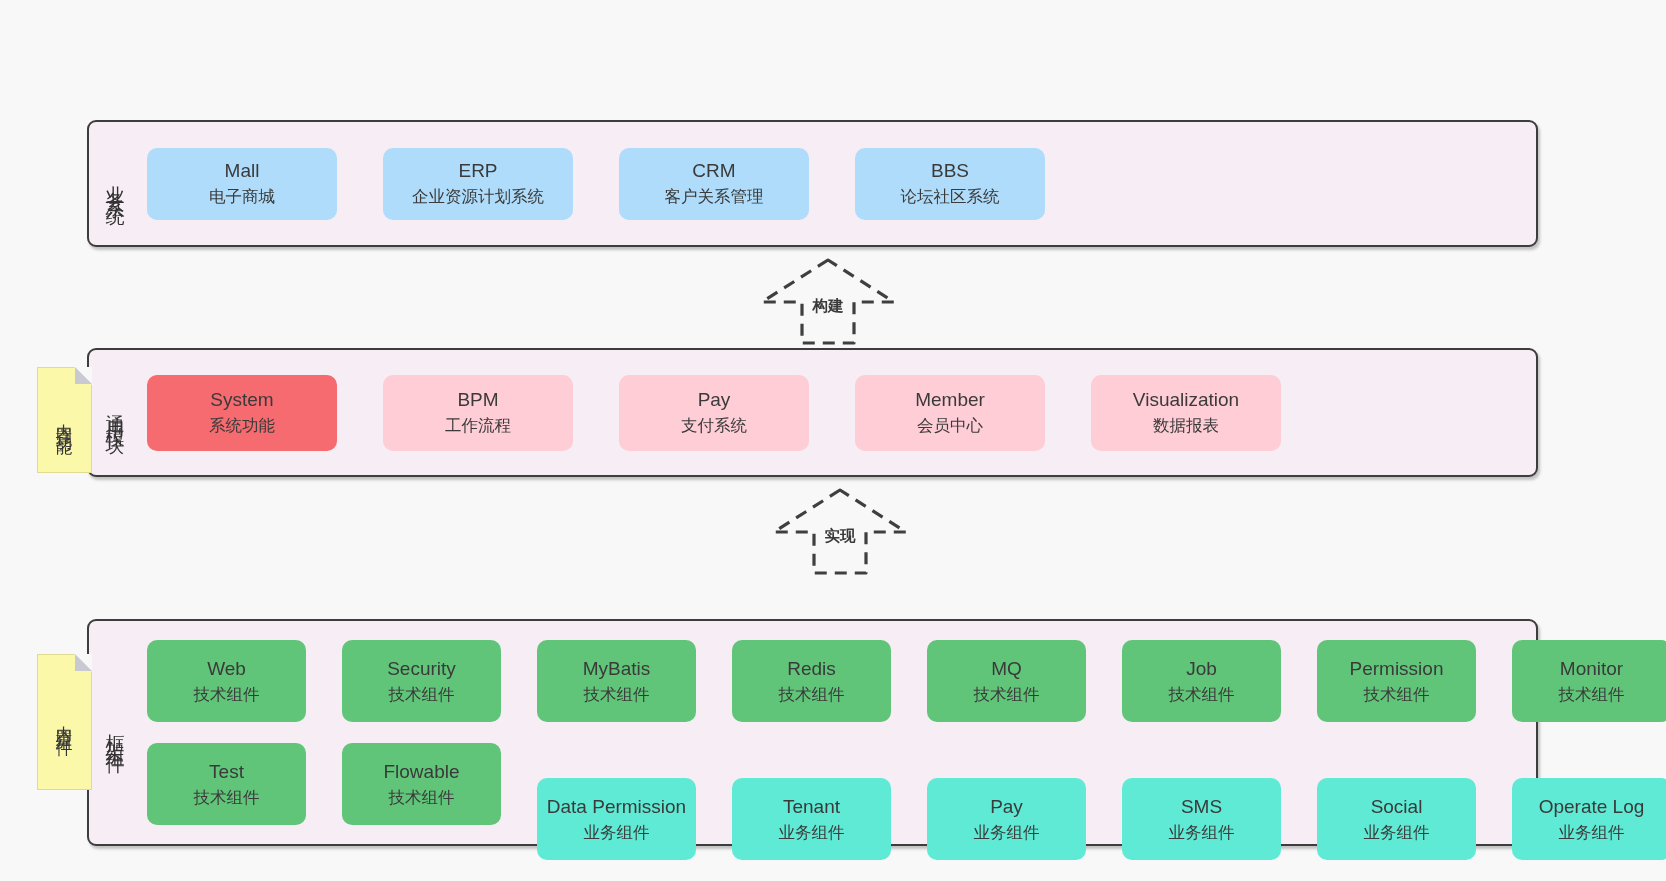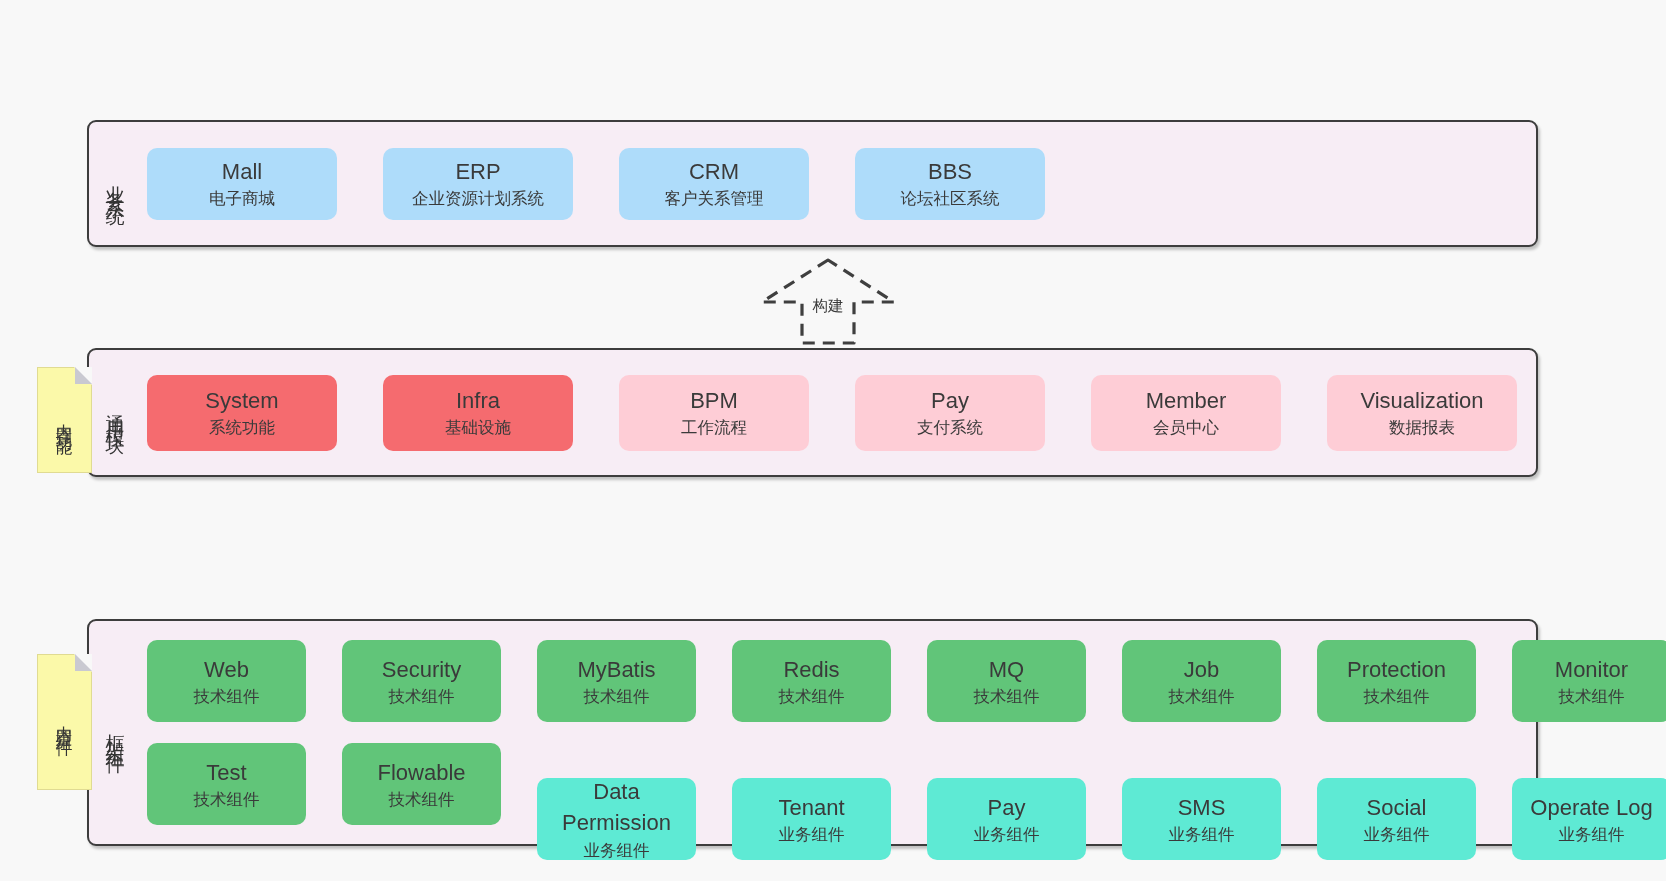--- a/index.html
+++ b/index.html
@@ -19,21 +19,21 @@
   .row{position:absolute;left:58px;top:50%;transform:translateY(-50%);display:flex;gap:46px;}
   .grid{position:absolute;left:58px;top:19px;display:flex;flex-direction:column;gap:21px;}
   .grow{display:flex;gap:36px;}
   .box{
     border-radius:10px;display:flex;flex-direction:column;justify-content:center;
     align-items:center;text-align:center;line-height:1.42;
   }
   .sz-top{width:190px;height:72px;}
   .sz-mid{width:190px;height:76px;}
   .sz-bot{width:159px;height:82px;}
-  .box-name{font-size:22px;}
+  .box-name{font-size:19px;}
   .box-sub{font-size:16.5px;}
   .v-blue{background:#aedcfa;}
   .v-red{background:#f56b6f;}
   .v-pink{background:#fecdd6;}
   .v-green{background:#61c579;}
   .v-green-light{background:#5eead4;margin-top:35px;}
   .sticky{
     position:absolute;width:53px;background:#fbf9a9;border:1px solid #e0db92;z-index:3;
   }
   .fold-cut{
@@ -42,21 +42,21 @@
   }
   .fold-flap{
     position:absolute;top:-1px;right:-1px;width:17px;height:17px;background:#c9c9d1;
     clip-path:polygon(0 0,100% 100%,0 100%);
   }
   .sticky-text{
     position:absolute;left:50%;top:50%;transform:translate(-50%,-50%);
     writing-mode:vertical-rl;text-orientation:upright;
     font-size:16.5px;letter-spacing:5px;color:#333;white-space:nowrap;
   }
-  .arrow{position:absolute;width:140px;height:90px;}
+  .arrow{position:absolute;width:140px;height:90px;font-weight:bold;}
   .arrow svg{display:block;}
   .arrow-label{
     position:absolute;left:50%;top:40px;transform:translateX(-50%);
     background:#f8f8f8;padding:0 3px;font-size:15.5px;color:#3a3a3a;white-space:nowrap;
   }
 </style>
 </head>
 <body>
 
 <div class="canvas">
@@ -96,43 +96,45 @@
     <div class="sticky-text">内置功能</div>
   </div>
 
   <div class="panel" style="left:87px;top:348px;width:1447px;height:125px;">
     <div class="vlabel">通用模块</div>
     <div class="row">
       <div class="box sz-mid v-red">
         <div class="box-name">System</div>
         <div class="box-sub">系统功能</div>
       </div>
-      <div class="box sz-mid v-red">
-        <div class="box-name">Infra</div>
-        <div class="box-sub">基础设施</div>
-      </div>
       <div class="box sz-mid v-pink">
         <div class="box-name">BPM</div>
         <div class="box-sub">工作流程</div>
       </div>
       <div class="box sz-mid v-pink">
         <div class="box-name">Pay</div>
         <div class="box-sub">支付系统</div>
       </div>
       <div class="box sz-mid v-pink">
         <div class="box-name">Member</div>
         <div class="box-sub">会员中心</div>
       </div>
       <div class="box sz-mid v-pink">
         <div class="box-name">Visualization</div>
         <div class="box-sub">数据报表</div>
       </div>
     </div>
   </div>
 
+  <div class="arrow" style="left:770px;top:486px;">
+    <svg width="140" height="90" viewBox="0 0 140 90">
+      <polygon points="70,4 4,46 44,46 44,87 96,87 96,46 136,46" fill="none" stroke="#3f3f3f" stroke-width="3.2" stroke-dasharray="12 8" stroke-linejoin="round"></polygon>
+    </svg>
+    <div class="arrow-label">实现</div>
+  </div>
 
   <div class="sticky" style="left:37px;top:654px;height:134px;">
     <div class="fold-cut"></div>
     <div class="fold-flap"></div>
     <div class="sticky-text">内置组件</div>
   </div>
 
   <div class="panel" style="left:87px;top:619px;width:1447px;height:223px;">
     <div class="vlabel">框架组件</div>
     <div class="grid">
@@ -155,21 +157,21 @@
         </div>
         <div class="box sz-bot v-green">
           <div class="box-name">MQ</div>
           <div class="box-sub">技术组件</div>
         </div>
         <div class="box sz-bot v-green">
           <div class="box-name">Job</div>
           <div class="box-sub">技术组件</div>
         </div>
         <div class="box sz-bot v-green">
-          <div class="box-name">Protection</div>
+          <div class="box-name">Permission</div>
           <div class="box-sub">技术组件</div>
         </div>
         <div class="box sz-bot v-green">
           <div class="box-name">Monitor</div>
           <div class="box-sub">技术组件</div>
         </div>
       </div>
       <div class="grow">
         <div class="box sz-bot v-green">
           <div class="box-name">Test</div>

